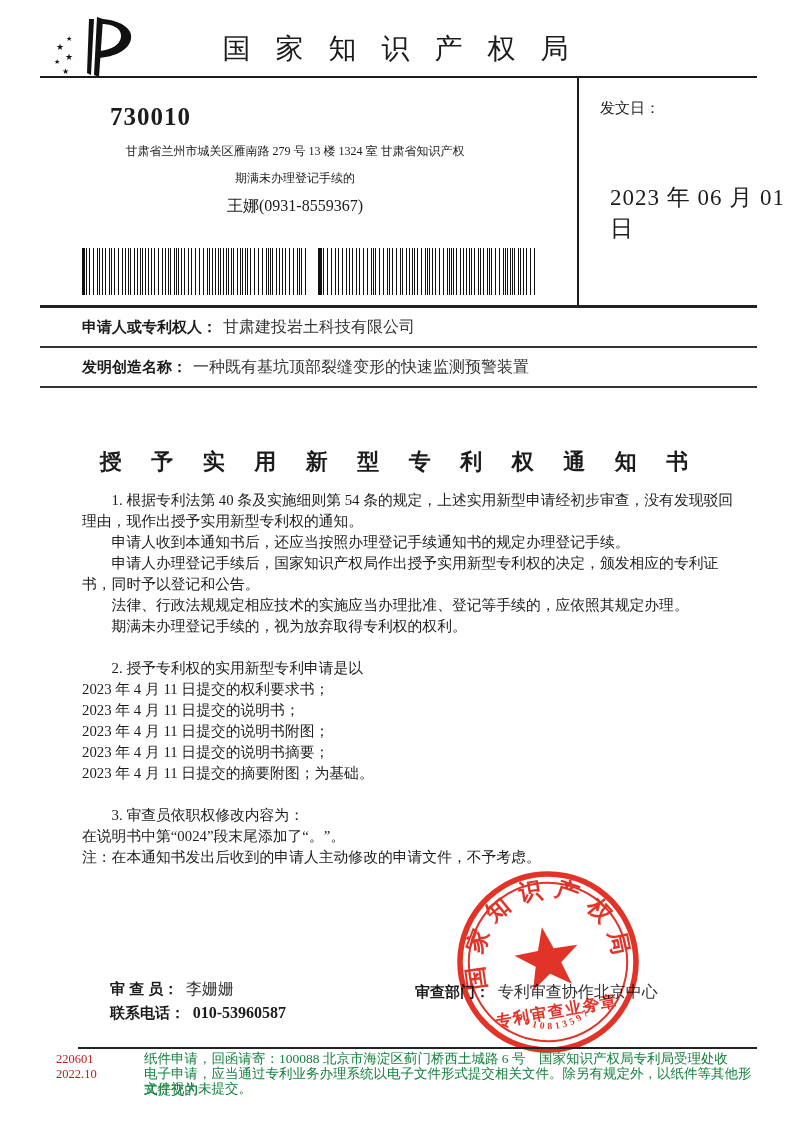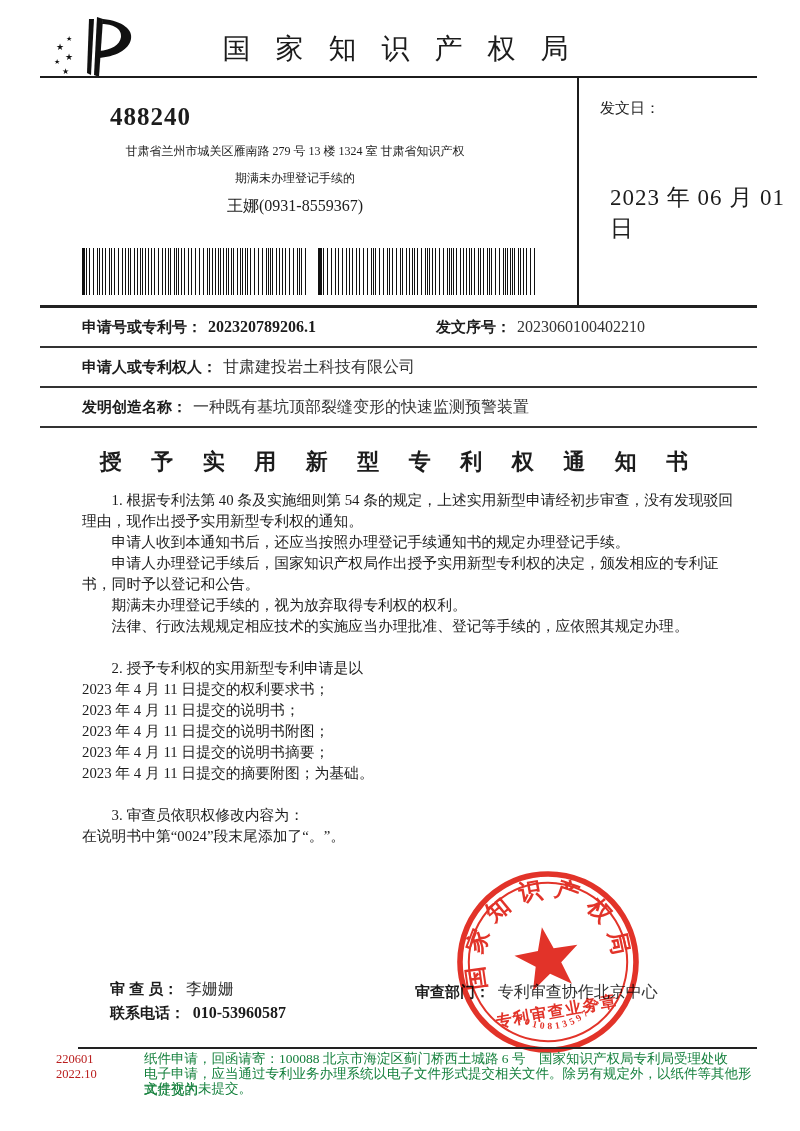--- a/index.html
+++ b/index.html
@@ -69,21 +69,21 @@
     <text x="10" y="58" font-size="8">★</text>
     <path d="M37 3 L42 3 L39 59 L35 57 Z"></path>
     <path d="M45 1 L51 3 L47 61 L42 59 Z"></path>
     <path d="M51 3 C 71 5, 81 14, 79 23 C 77 34, 63 41, 46 42 L47 35 C 59 34, 68 29, 69 21 C 70 12, 60 8, 50 8 Z"></path>
   </g>
 </svg>
 <div class="abs agency-title">国 家 知 识 产 权 局</div>
 <div class="abs hr-top"></div>
 <div class="abs v-div"></div>
 
-<div class="abs postal">488240</div>
+<div class="abs postal">730010</div>
 <div class="abs addr addr1">甘肃省兰州市城关区雁南路 279 号 13 楼 1324 室  甘肃省知识产权</div>
 <div class="abs addr addr2">期满未办理登记手续的</div>
 <div class="abs addr addr3">王娜(0931-8559367)</div>
 
 <div class="abs disp-label">发文日：</div>
 <div class="abs disp-date">2023 年 06 月 01 日</div>
 
 <div class="abs barcode bc1"><svg viewBox="0 0 228 47" width="100%" height="100%" preserveAspectRatio="none">
       <rect x="0" y="0" width="3" height="47"></rect>
       <rect x="4" y="0" width="1" height="47"></rect>
@@ -226,50 +226,45 @@
       <rect x="200" y="0" width="1" height="47"></rect>
       <rect x="202" y="0" width="1" height="47"></rect>
       <rect x="205" y="0" width="1" height="47"></rect>
       <rect x="208" y="0" width="1" height="47"></rect>
       <rect x="212" y="0" width="1" height="47"></rect>
       <rect x="216" y="0" width="1" height="47"></rect>
     </svg></div>
 
 <div class="abs meta">
   <div class="meta-row">
-    <span class="lbl">申请号或专利号：</span>
-    <span class="val bold">202320789206.1</span>
-    <span class="lbl serial">发文序号：</span>
-    <span class="val">2023060100402210</span>
-  </div>
-  <div class="meta-row">
     <span class="lbl">申请人或专利权人：</span>
     <span class="val">甘肃建投岩土科技有限公司</span>
   </div>
   <div class="meta-row">
     <span class="lbl">发明创造名称：</span>
     <span class="val">一种既有基坑顶部裂缝变形的快速监测预警装置</span>
   </div>
 </div>
 
 <div class="abs notice-title">授 予 实 用 新 型 专 利 权 通 知 书</div>
 <div class="abs doc-body">
   <p class="indent">1.  根据专利法第 40 条及实施细则第 54 条的规定，上述实用新型申请经初步审查，没有发现驳回理由，现作出授予实用新型专利权的通知。</p>
   <p class="indent">申请人收到本通知书后，还应当按照办理登记手续通知书的规定办理登记手续。</p>
   <p class="indent">申请人办理登记手续后，国家知识产权局作出授予实用新型专利权的决定，颁发相应的专利证书，同时予以登记和公告。</p>
+  <p class="indent">法律、行政法规规定相应技术的实施应当办理批准、登记等手续的，应依照其规定办理。</p>
   <p class="indent">期满未办理登记手续的，视为放弃取得专利权的权利。</p>
-  <p class="indent">法律、行政法规规定相应技术的实施应当办理批准、登记等手续的，应依照其规定办理。</p>
   <p class="indent gap-before">2.  授予专利权的实用新型专利申请是以</p>
   <p>2023 年 4 月 11 日提交的权利要求书；</p>
   <p>2023 年 4 月 11 日提交的说明书；</p>
   <p>2023 年 4 月 11 日提交的说明书附图；</p>
   <p>2023 年 4 月 11 日提交的说明书摘要；</p>
   <p>2023 年 4 月 11 日提交的摘要附图；为基础。</p>
   <p class="indent gap-before">3.  审查员依职权修改内容为：</p>
   <p>在说明书中第“0024”段末尾添加了“。”。</p>
+  <p>注：在本通知书发出后收到的申请人主动修改的申请文件，不予考虑。</p>
 </div>
 
 <div class="abs sig sig-examiner">
   <span class="lbl">审 查 员：</span>
   <span class="val">李姗姗</span>
 </div>
 <div class="abs sig sig-phone">
   <span class="lbl">联系电话：</span>
   <span class="val bold">010-53960587</span>
 </div>

